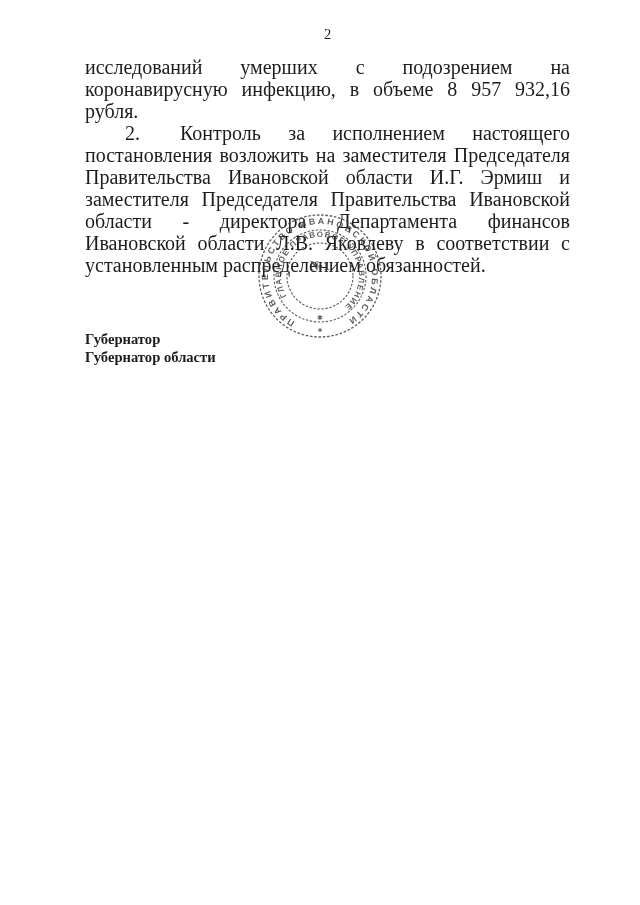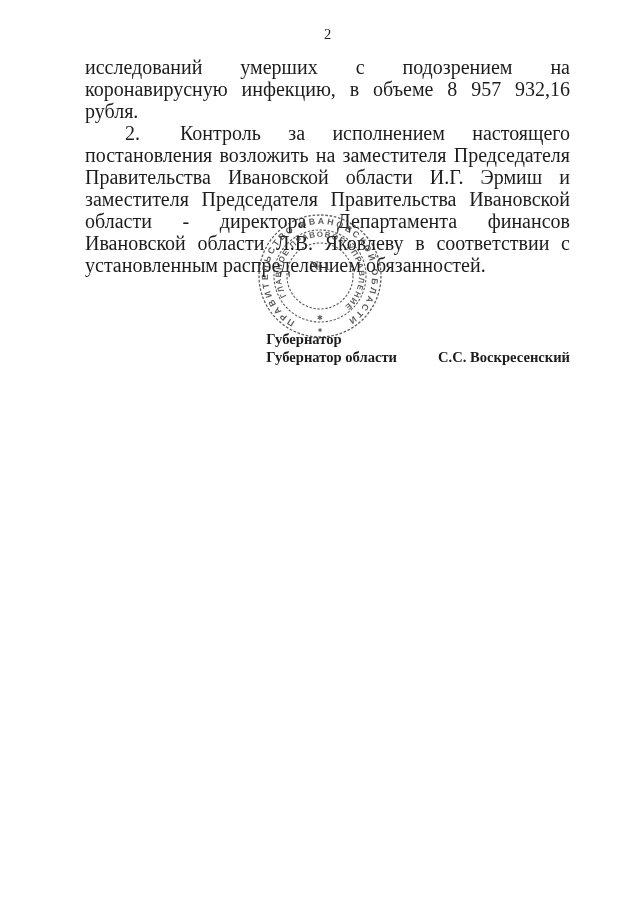--- a/index.html
+++ b/index.html
@@ -29,26 +29,25 @@
     font-size: 20px;
     line-height: 22px;
     text-align: justify;
   }
   .para.indent {
     text-indent: 40px;
   }
   .sig {
     margin-top: 54px;
     display: flex;
-    justify-content: flex-end;
+    justify-content: flex-start;
     align-items: flex-end;
     font-weight: bold;
     font-size: 14.6px;
     line-height: 18px;
-    gap: 41px;
   }
   .stamp {
     position: absolute;
     left: 254px;
     top: 210px;
     opacity: 0.85;
   }
   .stamp text {
     font-family: "Liberation Sans", "DejaVu Sans", sans-serif;
     font-weight: bold;
@@ -66,21 +65,20 @@
 
   <p class="para">исследований умерших с подозрением на коронавирусную инфекцию, в объеме 8 957 932,16 рубля.</p>
 
   <p class="para indent">2.  Контроль за исполнением настоящего постановления возложить на заместителя Председателя Правительства Ивановской области И.Г. Эрмиш и заместителя Председателя Правительства Ивановской области - директора Департамента финансов Ивановской области Л.В. Яковлеву в соответствии с установленным распределением обязанностей.</p>
 
   <div class="sig">
     <div>
       <div>Губернатор</div>
       <div>Губернатор области</div>
     </div>
-    <div>С.С. Воскресенский</div>
   </div>
 
   <svg class="stamp" width="132" height="132" viewBox="0 0 132 132" aria-hidden="true">
     <defs>
       <path id="ring-outer" d="M 66 118 A 52 52 0 0 1 66 14 A 52 52 0 0 1 66 118"></path>
       <path id="ring-inner" d="M 66 105 A 39 39 0 0 1 66 27 A 39 39 0 0 1 66 105"></path>
     </defs>
 
     <g fill="none" stroke="#3f3f3f">
       <circle cx="66" cy="66" r="61" stroke-width="1.3" stroke-dasharray="2.6 1.7"></circle>

